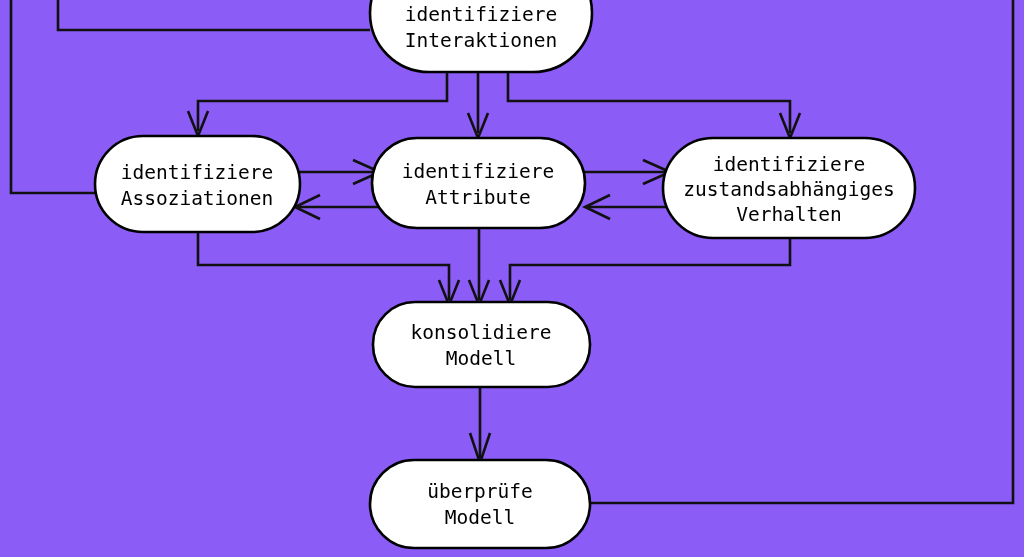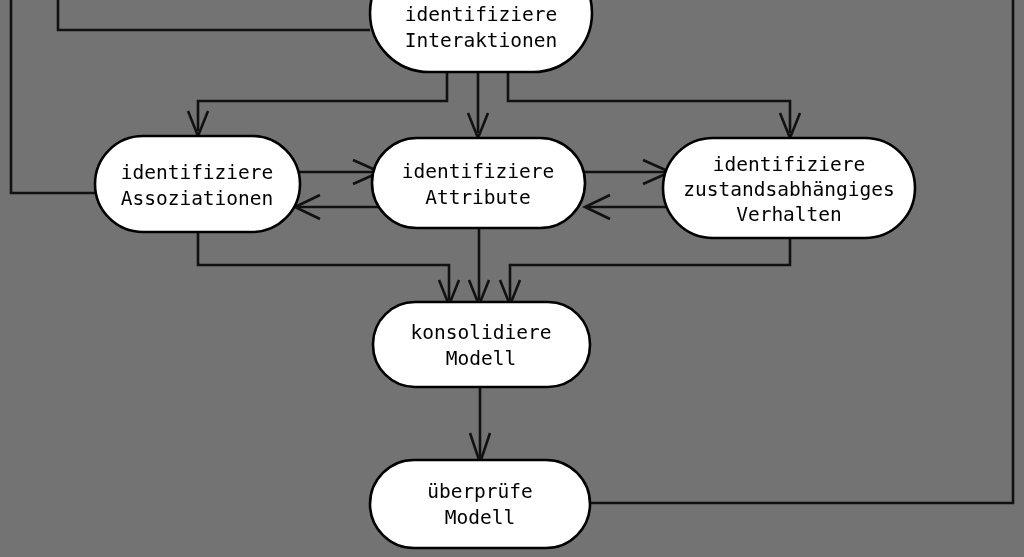--- a/index.html
+++ b/index.html
@@ -4,21 +4,21 @@
 <style>
   html, body {
     margin: 0;
     padding: 0;
     background: #ffffff;
   }
   #diagram-root {
     position: relative;
     width: 1024px;
     height: 557px;
-    background: #737373;
+    background: #8b5cf6;
     font-family: "DejaVu Sans Mono", "Liberation Mono", monospace;
     overflow: hidden;
   }
   svg#flow {
     display: block;
     width: 1024px;
     height: 557px;
   }
   .node-shape {
     fill: #ffffff;

